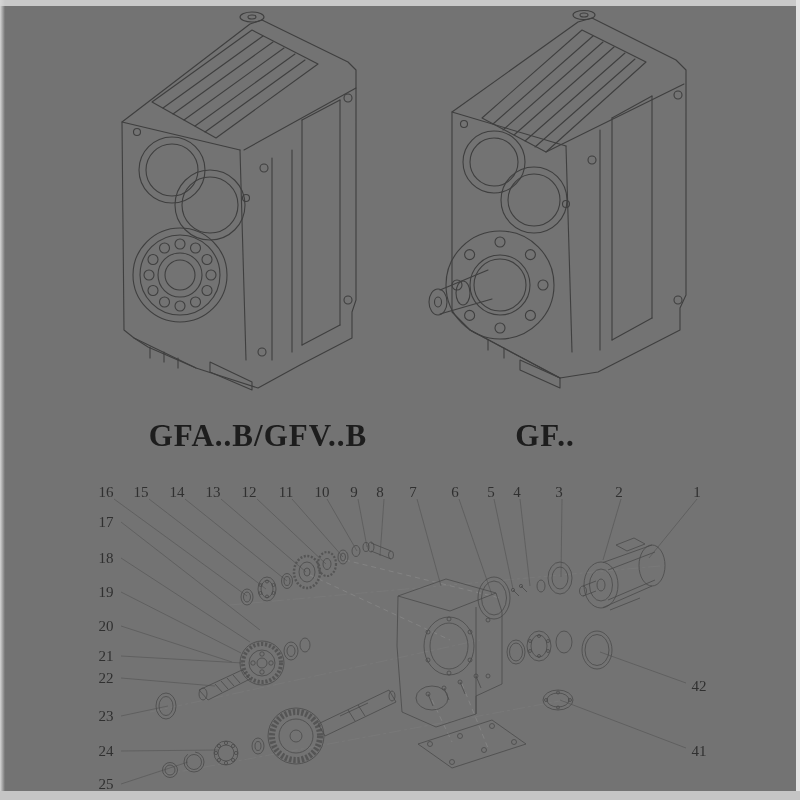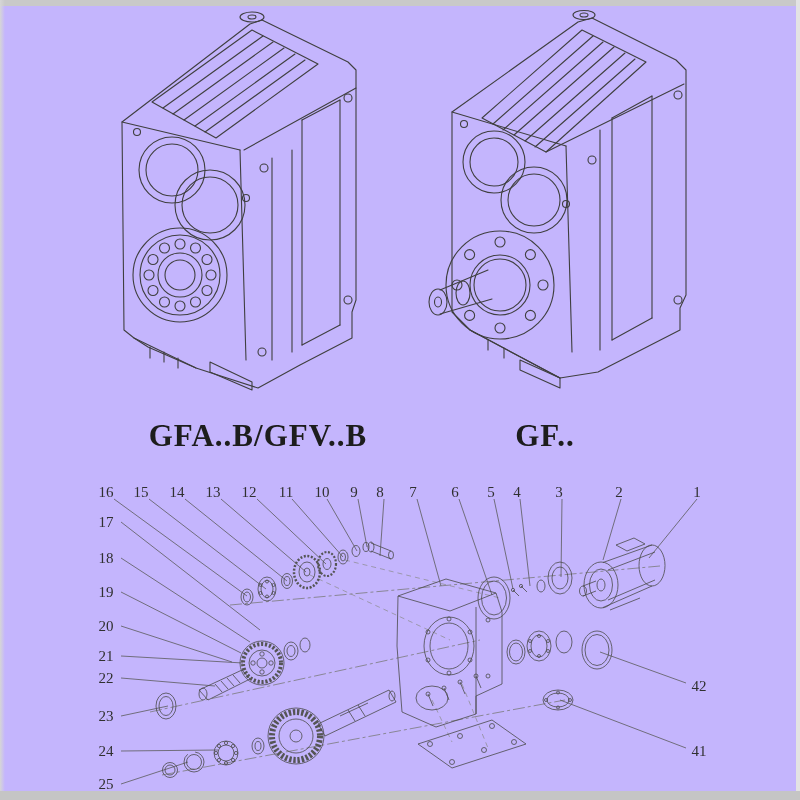--- a/index.html
+++ b/index.html
@@ -1,16 +1,16 @@
 <!DOCTYPE html>
 <html><head>
 <meta charset="utf-8">
 <style>
   html,body{margin:0;padding:0;background:#ffffff;}
-  #page{position:relative;width:800px;height:800px;background:#c4b5fd;overflow:hidden;
+  #page{position:relative;width:800px;height:800px;background:#737373;overflow:hidden;
         font-family:"Liberation Serif", serif;}
   .edge-top{position:absolute;top:0;left:0;width:800px;height:6px;background:#c9c9c9;}
   .edge-bottom{position:absolute;bottom:0;left:0;width:800px;height:9px;background:#c5c5c5;}
   .edge-left{position:absolute;top:0;left:0;width:5px;height:800px;
              background:linear-gradient(to right,#d6d6d6,rgba(255,255,255,0));}
   .edge-right{position:absolute;top:0;right:0;width:4px;height:800px;background:#e3e3e3;}
   svg{position:absolute;top:0;left:0;}
   .ln{stroke:#3f3f3f;stroke-width:1.1;fill:none;stroke-linejoin:round;stroke-linecap:round;}
   .ln-thin{stroke:#4a4a4a;stroke-width:.8;fill:none;}
   .leader{stroke:#5a5a5a;stroke-width:.8;fill:none;}

